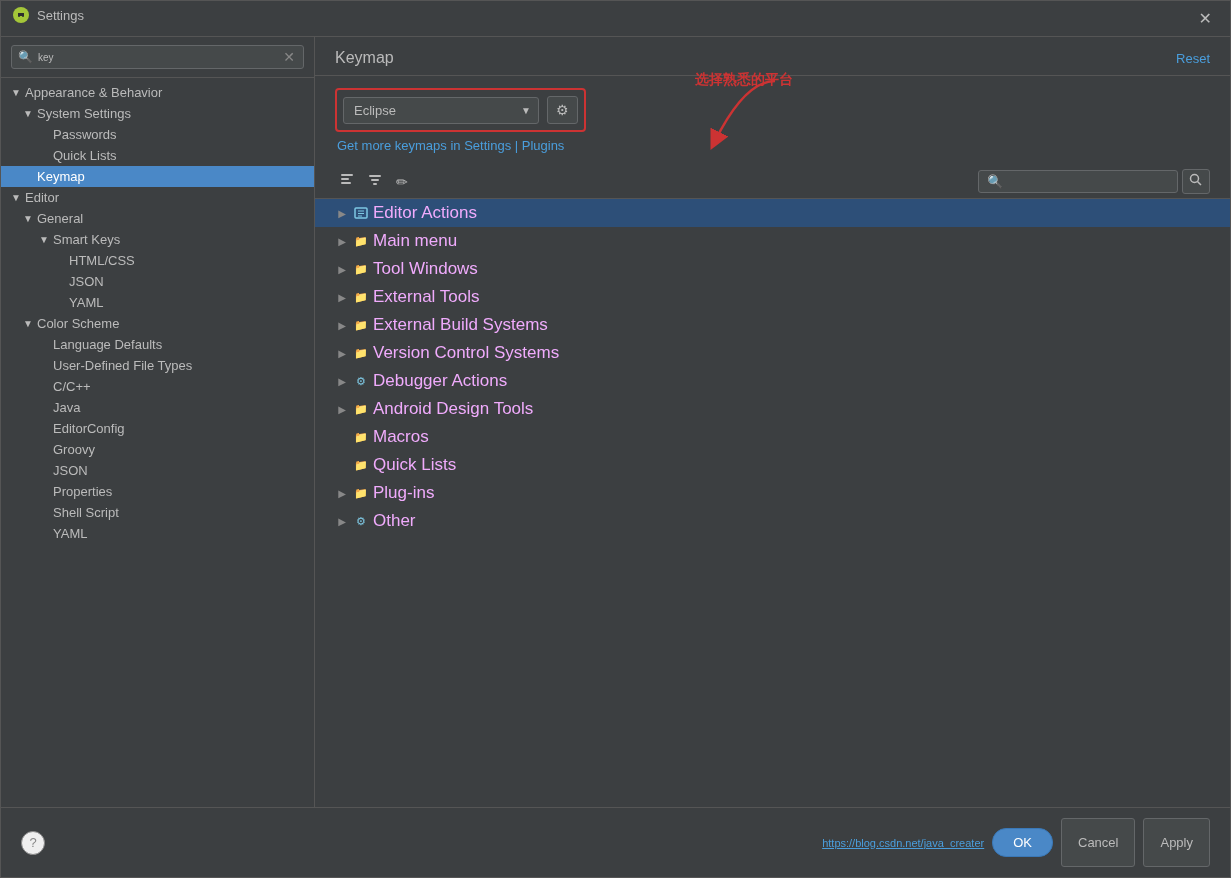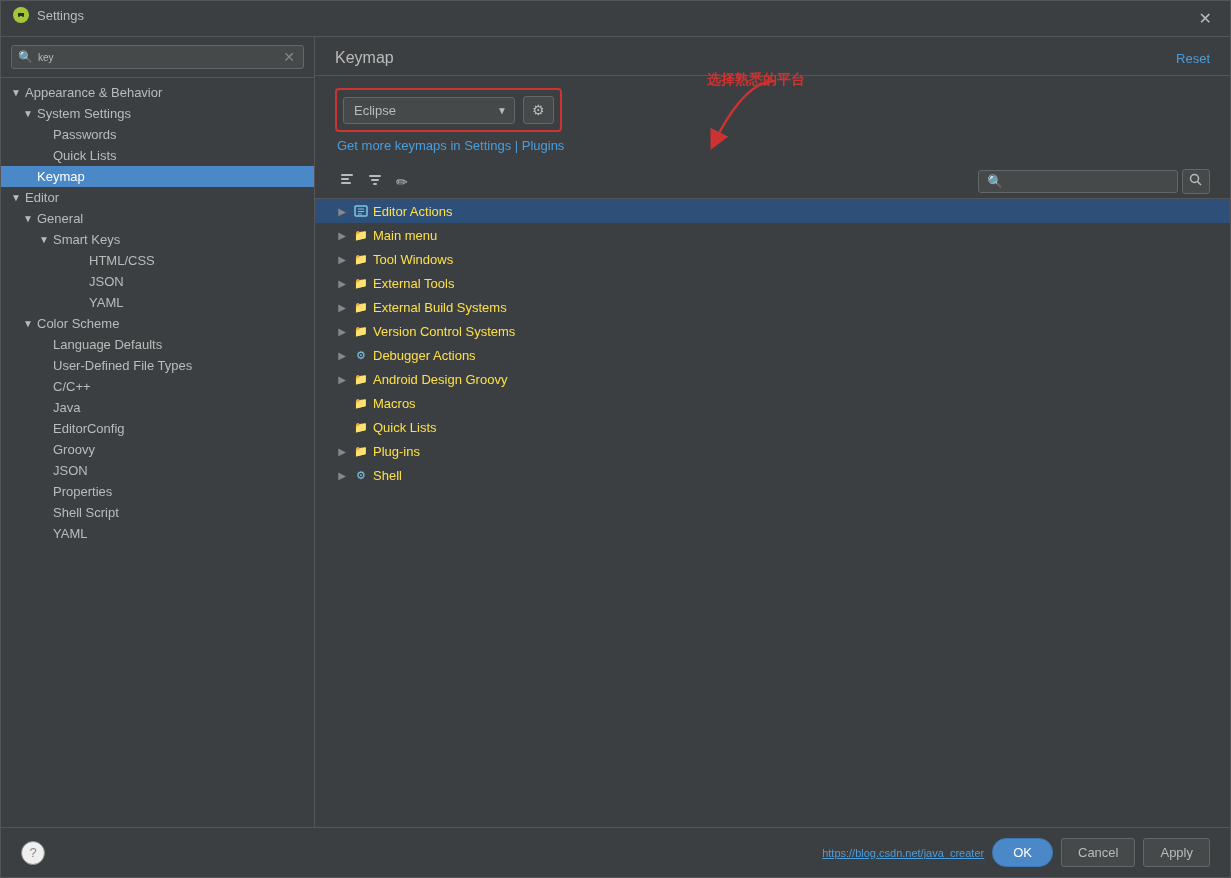--- a/index.html
+++ b/index.html
@@ -153,21 +153,21 @@
       margin-right: 2px;
       flex-shrink: 0;
     }
 
     .tree-item .label {
       flex: 1;
     }
 
     .indent-1 { padding-left: 20px; }
     .indent-2 { padding-left: 36px; }
-    .indent-3 { padding-left: 52px; margin-left: 20px; }
+    .indent-3 { padding-left: 52px; }
 
     
     .main-content {
       flex: 1;
       display: flex;
       flex-direction: column;
       overflow: hidden;
     }
 
     .content-header {
@@ -216,21 +216,21 @@
 
     .dropdown-select {
       background: #45494a;
       border: 1px solid #646769;
       border-radius: 3px;
       color: #bbbbbb;
       padding: 5px 28px 5px 10px;
       font-size: 13px;
       cursor: pointer;
       appearance: none;
-      width: 172px;
+      width: 196px;
       outline: none;
     }
 
     .dropdown-arrow {
       position: absolute;
       right: 8px;
       pointer-events: none;
       color: #bbbbbb;
       font-size: 10px;
     }
@@ -343,22 +343,22 @@
       align-items: center;
       justify-content: center;
       font-size: 11px;
     }
 
     .folder-icon { color: #c8962c; }
     .gear-icon-small { color: #7ec8e3; }
     .group-icon { color: #bbbbbb; }
 
     .kt-label {
-      color: #fde047;
-      font-size: 13px;
+      color: #f0abfc;
+      font-size: 17px;
     }
 
     
     .dialog-footer {
       padding: 10px 20px;
       border-top: 1px solid #555;
       display: flex;
       align-items: center;
       justify-content: space-between;
       flex-shrink: 0;
@@ -398,21 +398,21 @@
       padding: 6px 20px;
       cursor: pointer;
       font-size: 13px;
     }
 
     .btn-cancel, .btn-apply {
       background: #45494a;
       border: 1px solid #646769;
       border-radius: 3px;
       color: #bbbbbb;
-      padding: 6px 16px;
+      padding: 16px 16px;
       cursor: pointer;
       font-size: 13px;
     }
   </style>
 </head>
 <body>
 
 <div class="dialog">
 
   <div class="title-bar">
@@ -584,21 +584,21 @@
         
         <div style="position:absolute; left:380px; top:-5px; pointer-events:none;">
           <svg width="120" height="90">
             <defs>
               <marker id="arrowhead" markerWidth="8" markerHeight="8" refX="4" refY="4" orient="auto">
                 <path d="M0,0 L8,4 L0,8 Z" fill="#cc3333"></path>
               </marker>
             </defs>
             <path d="M80,10 Q50,10 20,70" stroke="#cc3333" stroke-width="2.5" fill="none" marker-end="url(#arrowhead)"></path>
           </svg>
-          <span style="position:absolute; left:12px; top:0; color:#cc3333; font-size:14px; font-weight:bold; white-space:nowrap;">选择熟悉的平台</span>
+          <span style="position:absolute; left:0; top:0; color:#cc3333; font-size:14px; font-weight:bold; white-space:nowrap;">选择熟悉的平台</span>
         </div>
 
         <a class="get-more-link">Get more keymaps in Settings | Plugins</a>
       </div>
 
       <div class="keymap-toolbar">
         <button class="toolbar-btn" title="Expand All">
           <svg width="14" height="14" viewBox="0 0 14 14" fill="currentColor">
             <rect x="1" y="1" width="12" height="2" rx="1"></rect>
             <rect x="1" y="5" width="8" height="2" rx="1"></rect>
@@ -672,21 +672,21 @@
 
         <div class="keymap-tree-item">
           <span class="kt-arrow">▶</span>
           <span class="kt-icon gear-icon-small">⚙</span>
           <span class="kt-label">Debugger Actions</span>
         </div>
 
         <div class="keymap-tree-item">
           <span class="kt-arrow">▶</span>
           <span class="kt-icon folder-icon">📁</span>
-          <span class="kt-label">Android Design Groovy</span>
+          <span class="kt-label">Android Design Tools</span>
         </div>
 
         <div class="keymap-tree-item">
           <span class="kt-arrow">&nbsp;</span>
           <span class="kt-icon folder-icon">📁</span>
           <span class="kt-label">Macros</span>
         </div>
 
         <div class="keymap-tree-item">
           <span class="kt-arrow">&nbsp;</span>
@@ -696,21 +696,21 @@
 
         <div class="keymap-tree-item">
           <span class="kt-arrow">▶</span>
           <span class="kt-icon folder-icon">📁</span>
           <span class="kt-label">Plug-ins</span>
         </div>
 
         <div class="keymap-tree-item">
           <span class="kt-arrow">▶</span>
           <span class="kt-icon gear-icon-small">⚙</span>
-          <span class="kt-label">Shell</span>
+          <span class="kt-label">Other</span>
         </div>
 
       </div>
 
     </div>
   </div>
 
   <div class="dialog-footer">
     <button class="footer-help">?</button>
     <div class="footer-buttons">

